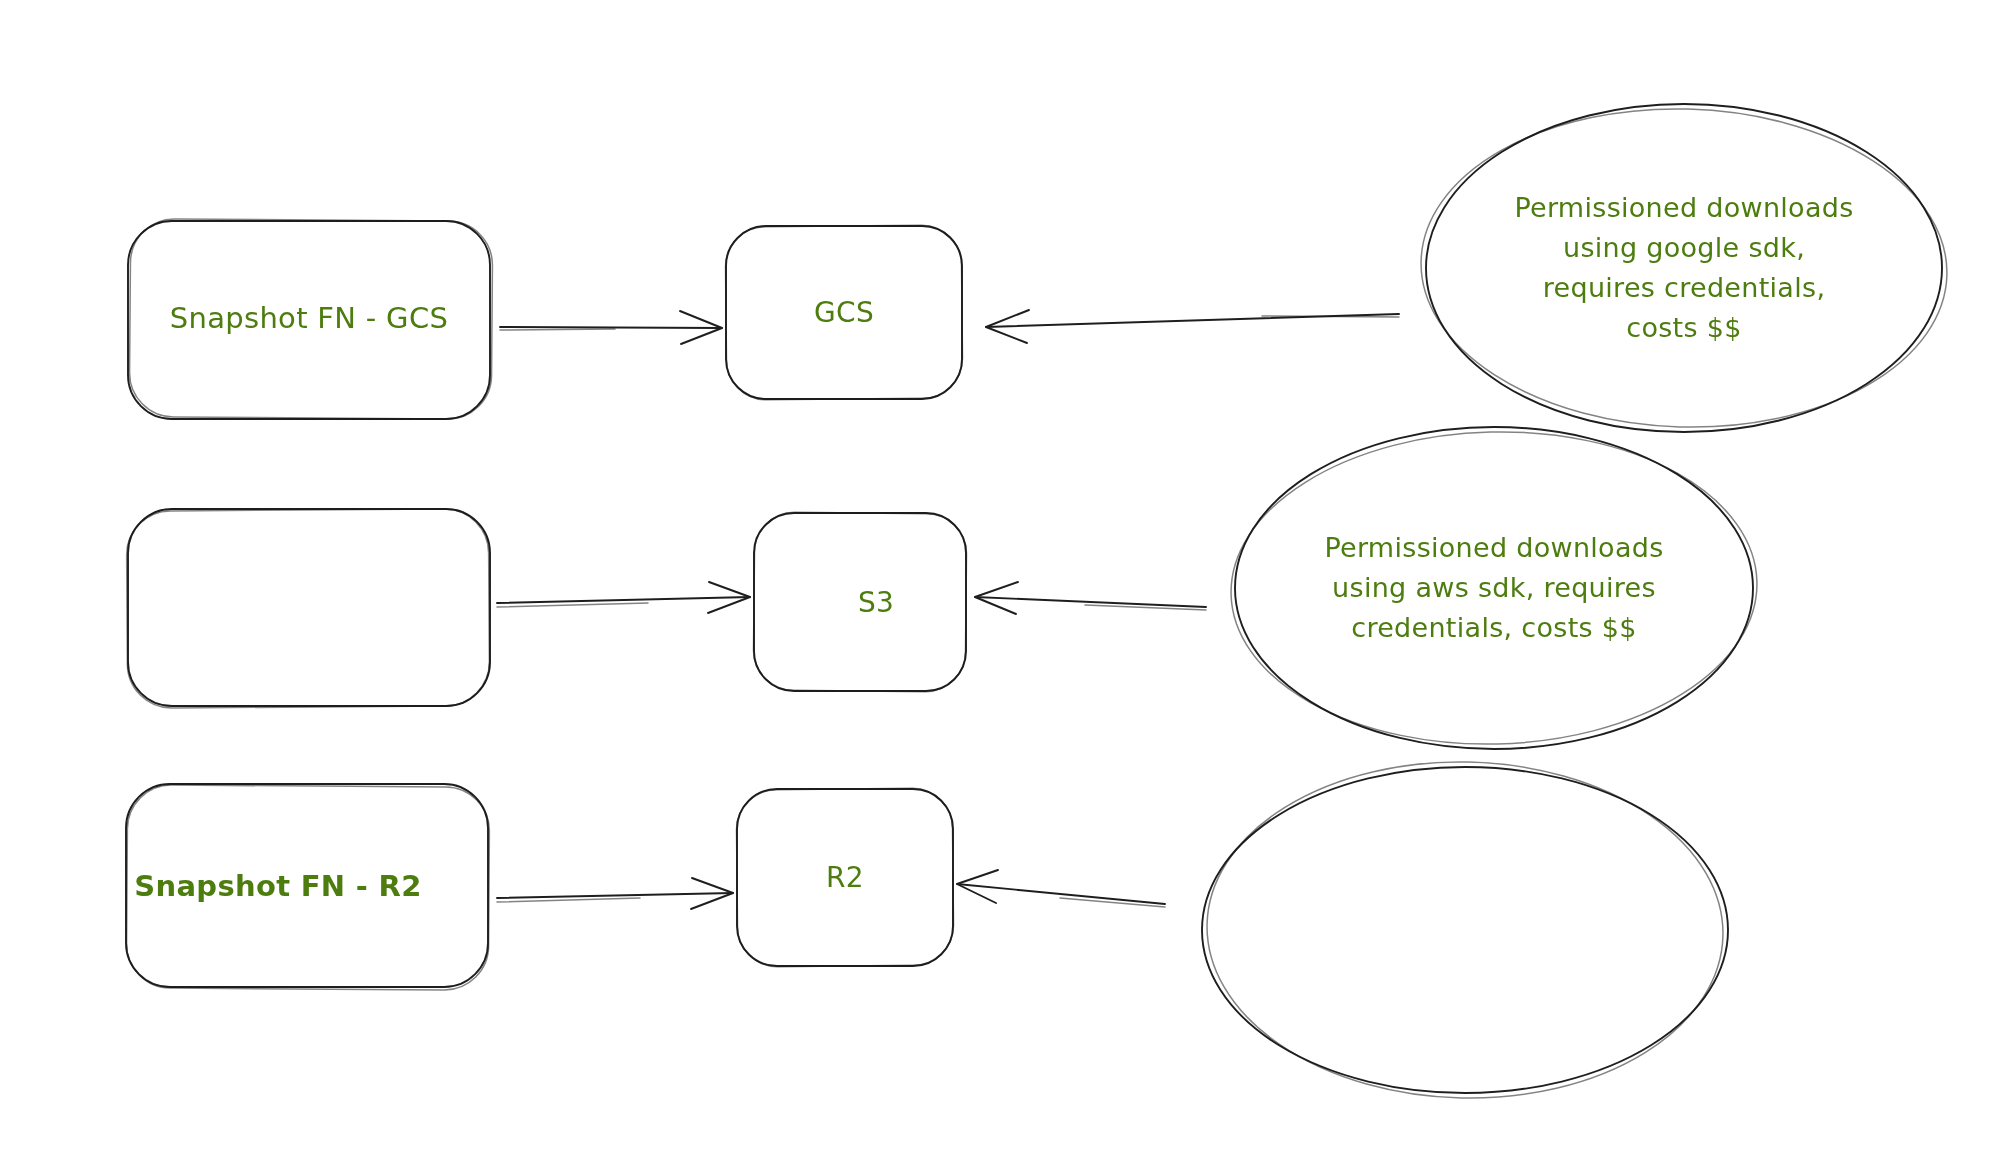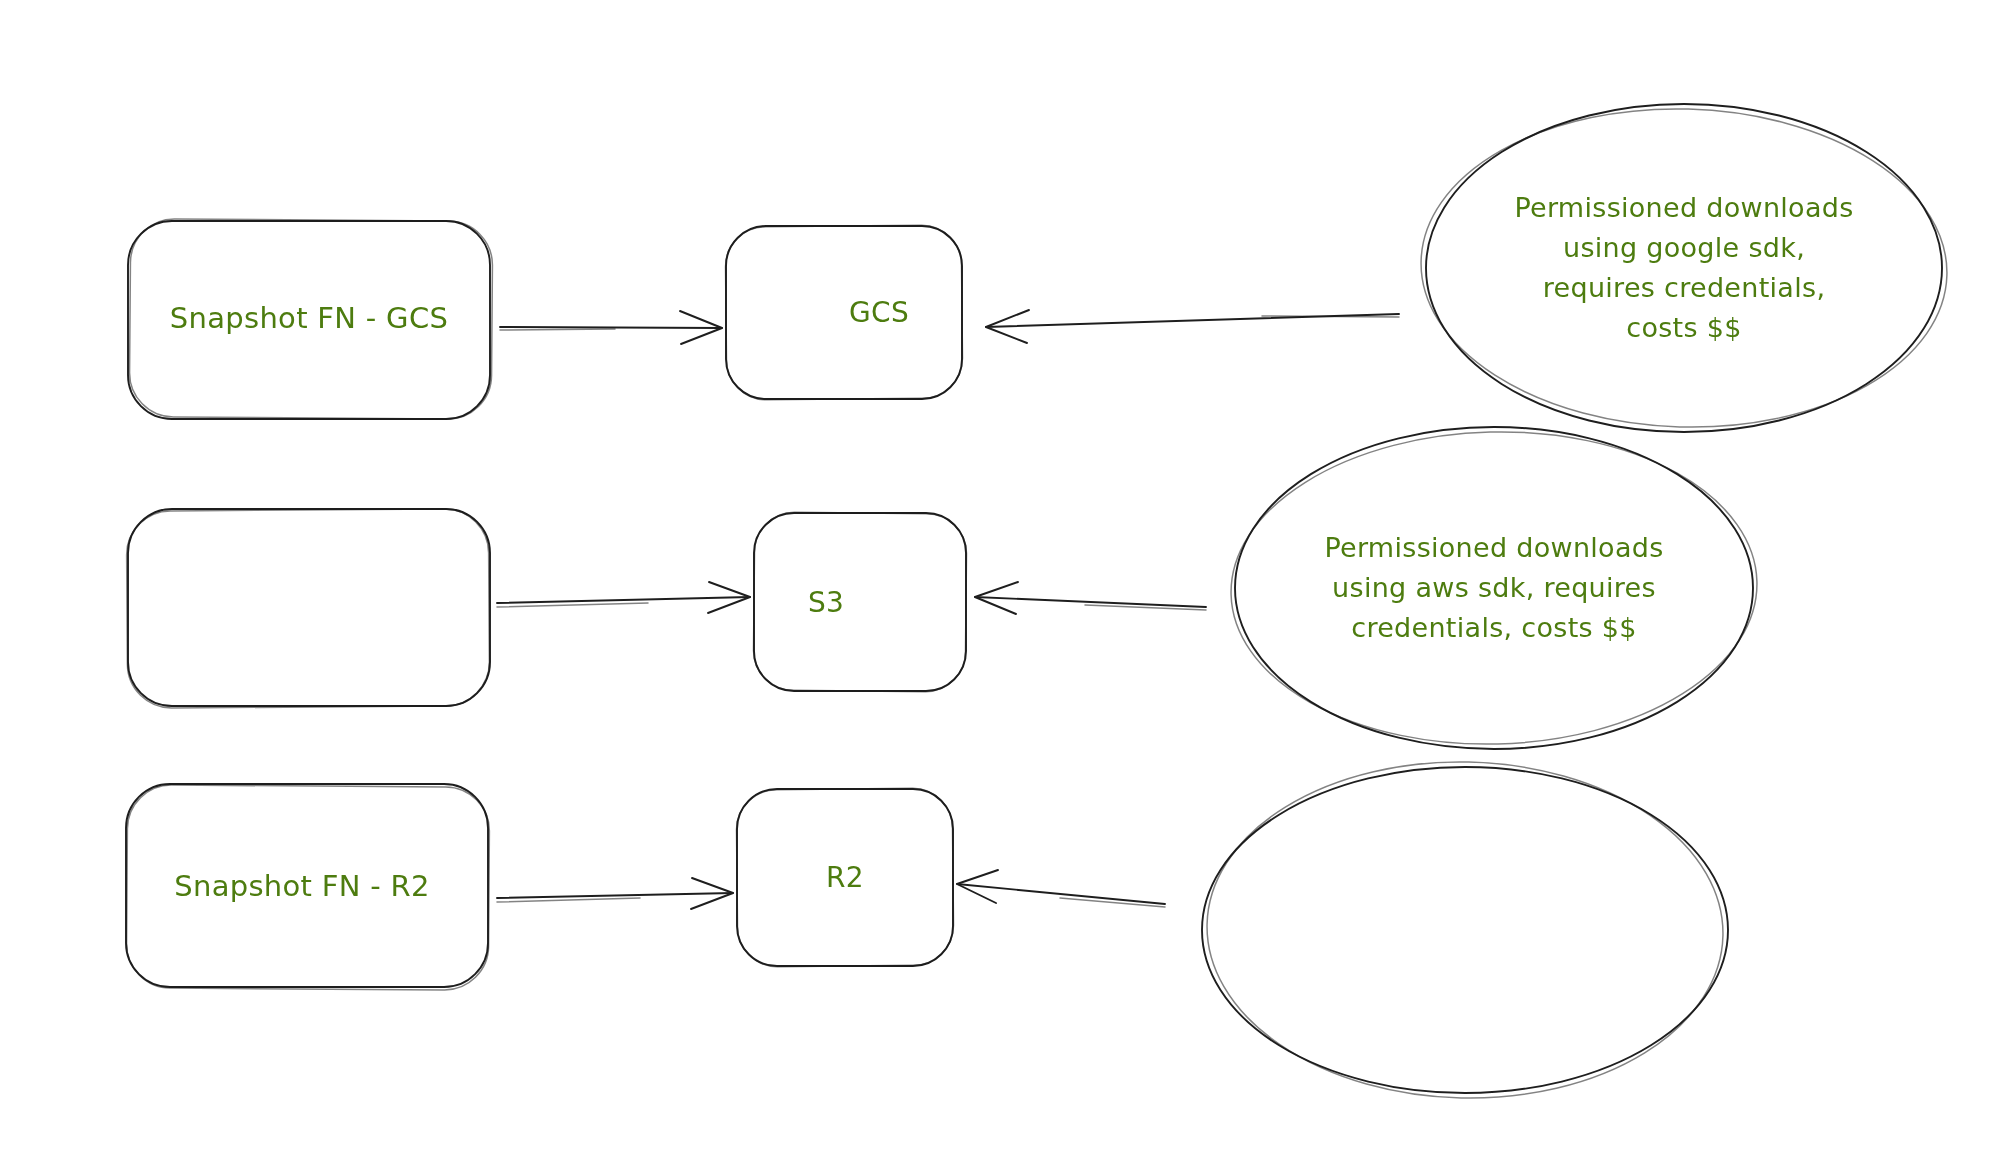--- a/index.html
+++ b/index.html
@@ -101,27 +101,27 @@
       <line class="sk2" x1="497" y1="902" x2="640" y2="898"></line>
     </g>
     <g class="sk">
       <line x1="1165" y1="904" x2="957" y2="884"></line>
       <polyline points="998,870 957,884 996,903"></polyline>
       <line class="sk2" x1="1165" y1="907" x2="1060" y2="898"></line>
     </g>
   </svg>
 
   <div class="label node-label" style="left:128px; top:221px; width:362px; height:194px;">Snapshot FN - GCS</div>
-  <div class="label target-label" style="left:726px; top:226px; width:236px; height:173px;padding-left:35px;">GCS</div>
+  <div class="label target-label" style="left:726px; top:226px; width:236px; height:173px;">GCS</div>
   <div class="label note-label" style="left:1424px; top:103px; width:520px; height:330px;">Permissioned downloads
 using google sdk,
 requires credentials,
 costs $$</div>
 
-  <div class="label target-label" style="left:720px; top:513px; width:212px; height:178px;">S3</div>
+  <div class="label target-label" style="left:770px; top:513px; width:212px; height:178px;">S3</div>
   <div class="label note-label" style="left:1234px; top:428px; width:520px; height:320px;">Permissioned downloads
 using aws sdk, requires
 credentials, costs $$</div>
 
-  <div class="label node-label" style="left:134px; top:784px; width:336px; height:203px;">Snapshot FN - R2</div>
+  <div class="label node-label" style="left:110px; top:784px; width:336px; height:203px;font-weight:bold;">Snapshot FN - R2</div>
   <div class="label target-label" style="left:737px; top:789px; width:216px; height:177px;">R2</div>
 
 </div>
 
 </body></html>

